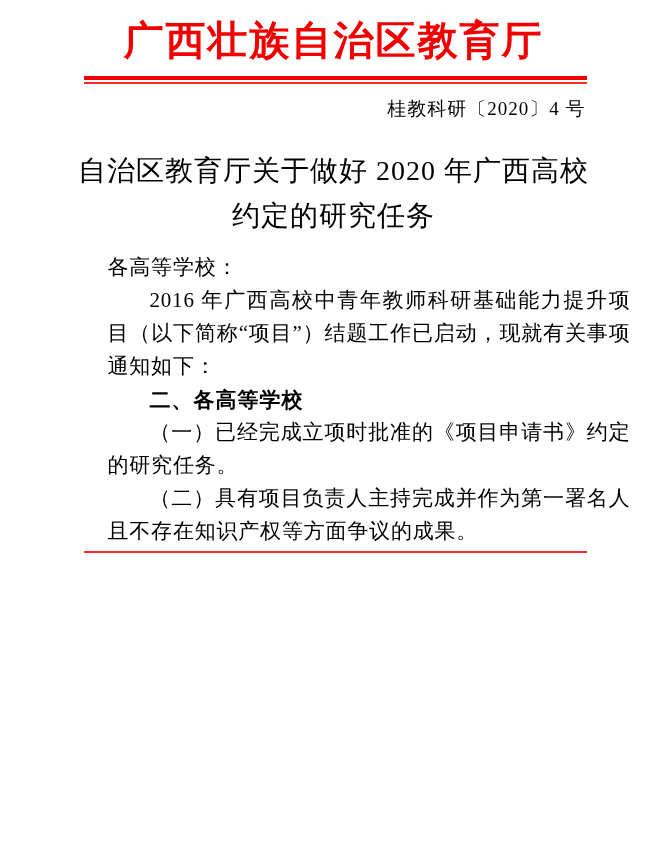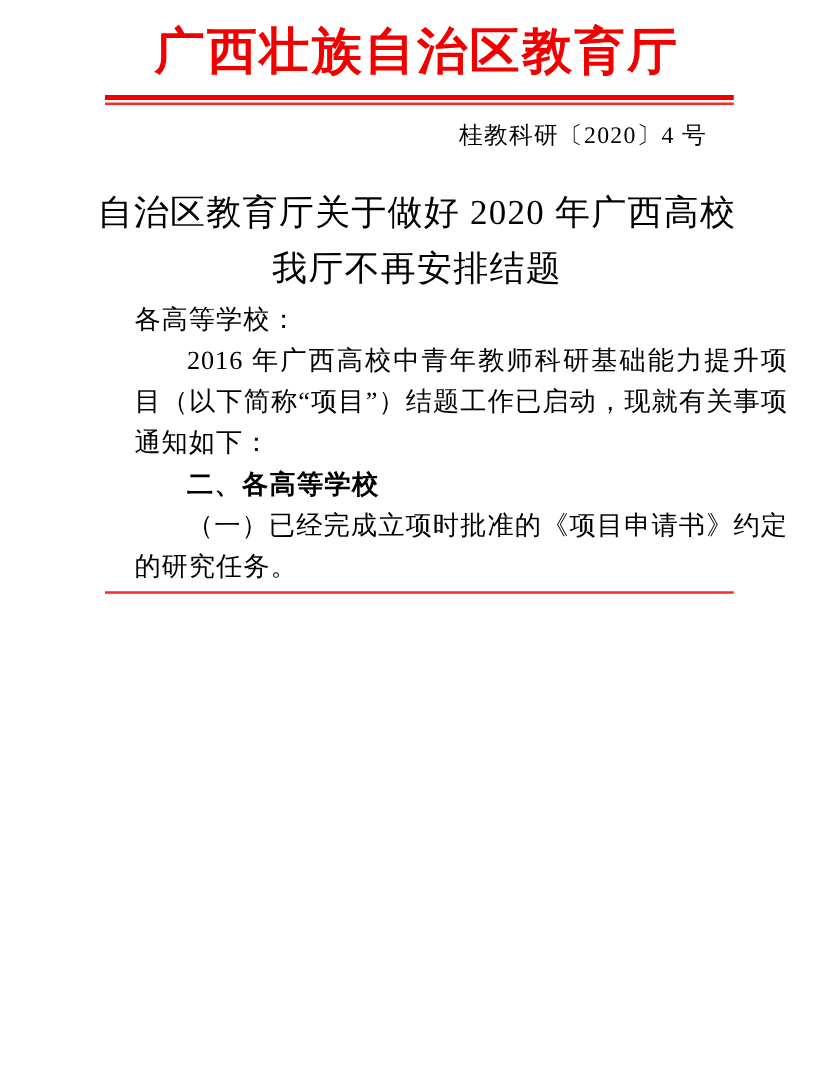--- a/index.html
+++ b/index.html
@@ -25,37 +25,37 @@
     white-space: nowrap;
   }
   .sep { margin-left: 60px; margin-right: 57px; }
   .sep .thick { height: 4px; background: #f10000; }
   .sep .thin  { height: 2px; background: #fb2a2a; }
   .sep .gap   { height: 2px; background: transparent; }
   .sep-top    { margin-top: 10px; }
   .sep-bottom { margin-top: 3px; }
   .doc-no {
     margin-top: 12px;
-    margin-right: 78px;
+    margin-right: 58px;
     text-align: right;
     font-size: 19px;
     line-height: 26px;
     letter-spacing: 1px;
   }
   .title {
     margin: 26px 30px 0 30px;
     text-align: center;
     font-size: 28px;
     line-height: 45px;
     font-weight: normal;
     letter-spacing: 1px;
   }
   .title .tl { display: block; }
   .doc-body {
-    margin: 1px 60px 0 84px;
+    margin: 13px 60px 0 84px;
     width: 523px;
     font-size: 21px;
     line-height: 33px;
     letter-spacing: 0.8px;
     text-align: justify;
   }
   .doc-body p {
     margin: 0;
     text-indent: 2em;
     word-break: break-all;
@@ -77,28 +77,29 @@
   <div class="sep sep-top">
     <div class="thick"></div>
     <div class="gap"></div>
     <div class="thin"></div>
   </div>
 
   <div class="doc-no">桂教科研〔2020〕4 号</div>
 
   <h1 class="title">
     <span class="tl">自治区教育厅关于做好 2020 年广西高校</span>
-    <span class="tl">我厅不再安排结题</span>
+    <span class="tl">约定的研究任务</span>
   </h1>
 
   <div class="doc-body">
     <p class="no-indent">各高等学校：</p>
     <p>2016 年广西高校中青年教师科研基础能力提升项目（以下简称“项目”）结题工作已启动，现就有关事项通知如下：</p>
     <p class="heading">二、各高等学校</p>
     <p>（一）已经完成立项时批准的《项目申请书》约定的研究任务。</p>
+    <p>（二）具有项目负责人主持完成并作为第一署名人且不存在知识产权等方面争议的成果。</p>
   </div>
 
   <div class="sep sep-bottom">
     <div class="thin"></div>
 
   </div>
 
 </div>
 
 </body></html>

